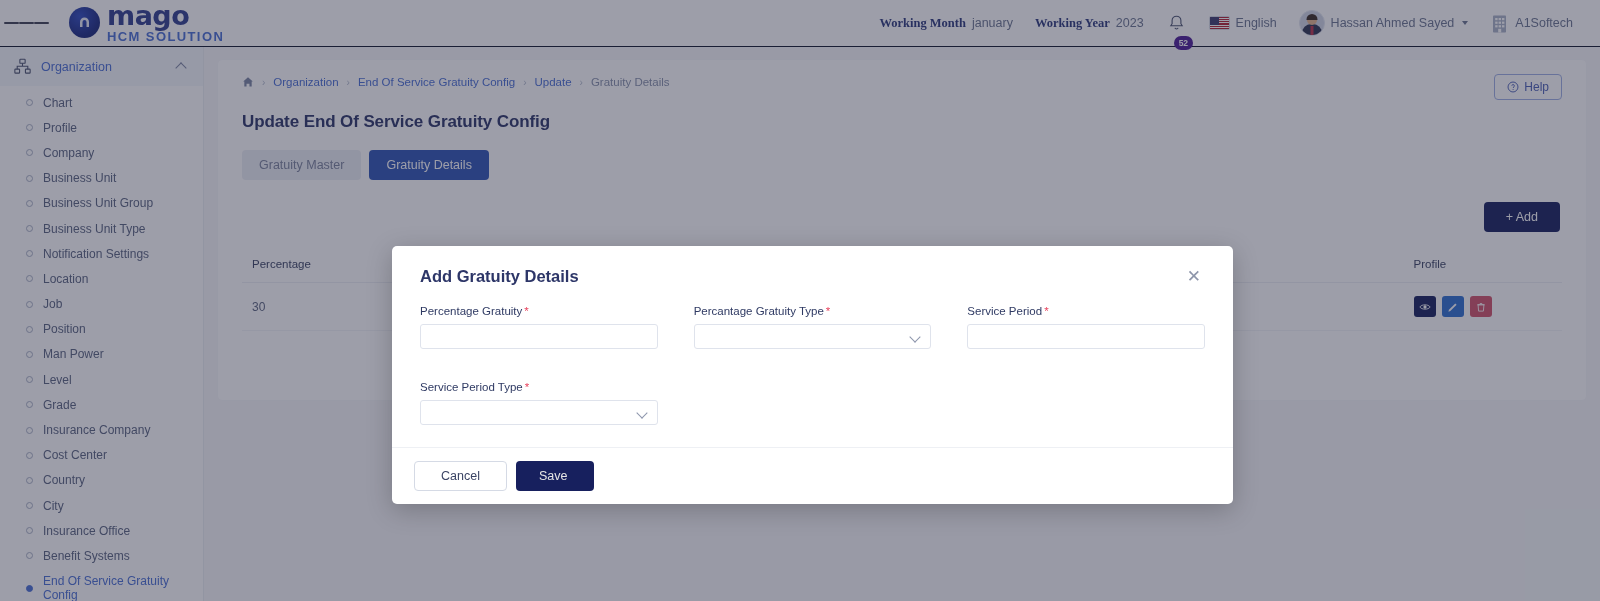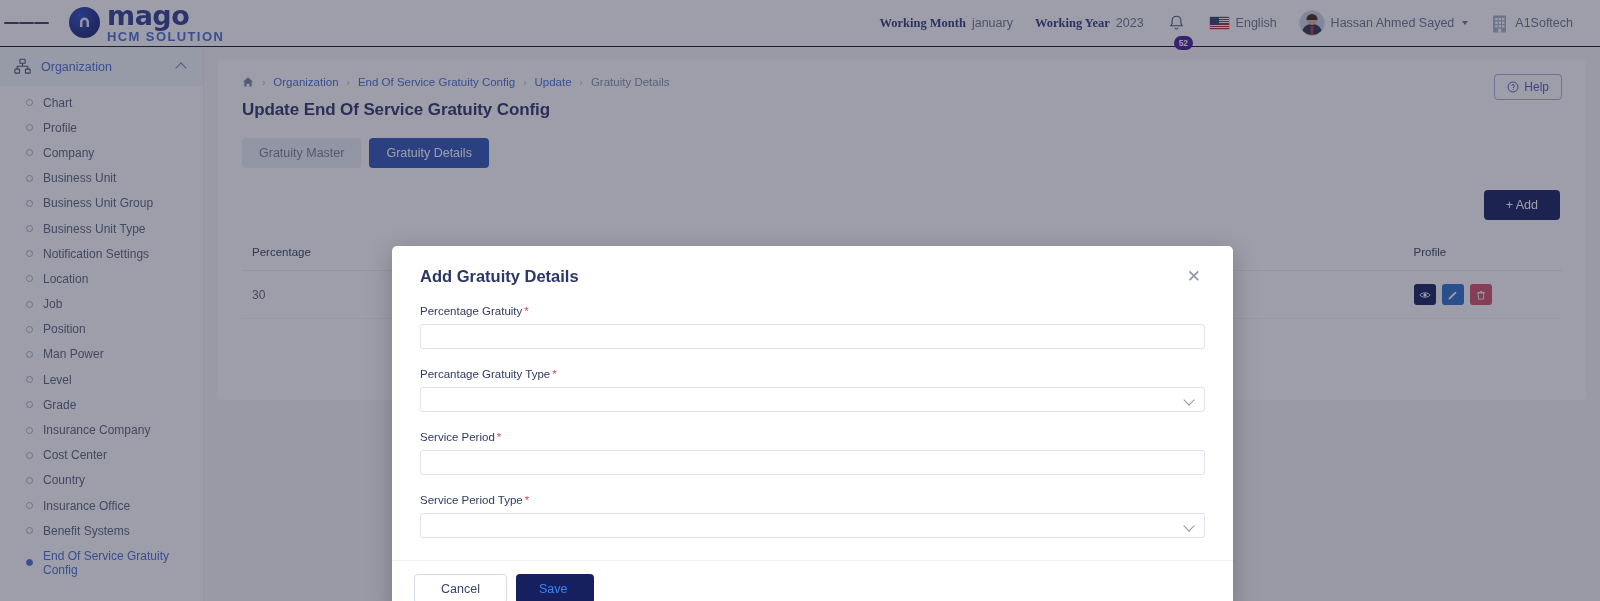--- a/index.html
+++ b/index.html
@@ -161,21 +161,21 @@
     position: relative;
   }
   .crumb-row { display: flex; align-items: center; gap: 8px; }
   .crumb { font-size: 11.5px; color: #4a6fd4; cursor: pointer; white-space: nowrap; }
   .crumb.last { color: #8791ab; cursor: default; }
   .crumb-sep { font-size: 10px; color: #b4bccd; }
   .home-ico { width: 12px; height: 12px; display: block; }
 
   .page-title {
     font-size: 17px; font-weight: 700; color: #2d3668;
-    margin-top: 12px; letter-spacing: -0.1px;
+    margin-top: 24px; letter-spacing: -0.1px;
   }
 
   .help-btn {
     position: absolute; top: 14px; right: 24px;
     display: flex; align-items: center; gap: 5px;
     border: 1px solid #9fb0e3; border-radius: 4px;
     padding: 5px 12px; font-size: 12px; color: #4a5fb5;
     background: #fff; cursor: pointer;
   }
 
@@ -230,21 +230,21 @@
     display: flex; align-items: center; justify-content: space-between;
     padding: 20px 28px 6px 28px;
   }
   .modal-title { font-size: 16.5px; font-weight: 700; color: #2d3668; }
   .modal-x {
     font-size: 17px; color: #8e96ab; cursor: pointer; line-height: 1;
     padding: 2px 4px;
   }
   .modal-body {
     padding: 12px 28px 22px 28px;
-    display: grid; grid-template-columns: 1fr; gap: 19px 36px;
+    display: grid; grid-template-columns: 1fr 1fr 1fr; gap: 32px 36px;
   }
   .field { display: flex; flex-direction: column; }
   .field-label {
     font-size: 11.5px; color: #2f3a63; margin-bottom: 7px; font-weight: 400;
   }
   .req { color: #e8455f; margin-left: 2px; }
   .field-input {
     height: 25px; border: 1px solid #dfe3ec; border-radius: 3px;
     background: #fff; width: 100%; font-size: 12px; color: #3b4464;
     padding: 0 8px; outline: none;
@@ -264,21 +264,21 @@
   }
   .modal-foot {
     border-top: 1px solid #eef0f4;
     padding: 13px 22px; display: flex; gap: 9px;
   }
   .btn {
     font-size: 12.5px; padding: 7px 26px; border-radius: 4px;
     cursor: pointer; border: 1px solid transparent;
   }
   .btn-cancel { background: #fff; color: #3b4464; border-color: #d5dae5; }
-  .btn-save { background: #17205e; color: #3b82f6; padding-left: 22px; }
+  .btn-save { background: #17205e; color: #e5e5e5; padding-left: 22px; }
 </style>
 </head>
 <body>
 
 <div id="app">
 
   <div class="topbar">
     <div class="hamburger">
       <span></span>
         <span></span>
@@ -425,20 +425,24 @@
             <span class="sb-dot"></span>
             <span class="sb-label">Insurance Company</span>
           </div>
           <div class="sb-item">
             <span class="sb-dot"></span>
             <span class="sb-label">Cost Center</span>
           </div>
           <div class="sb-item">
             <span class="sb-dot"></span>
             <span class="sb-label">Country</span>
+          </div>
+          <div class="sb-item">
+            <span class="sb-dot"></span>
+            <span class="sb-label">City</span>
           </div>
           <div class="sb-item">
             <span class="sb-dot"></span>
             <span class="sb-label">Insurance Office</span>
           </div>
           <div class="sb-item">
             <span class="sb-dot"></span>
             <span class="sb-label">Benefit Systems</span>
           </div>
           <div class="sb-item active">

